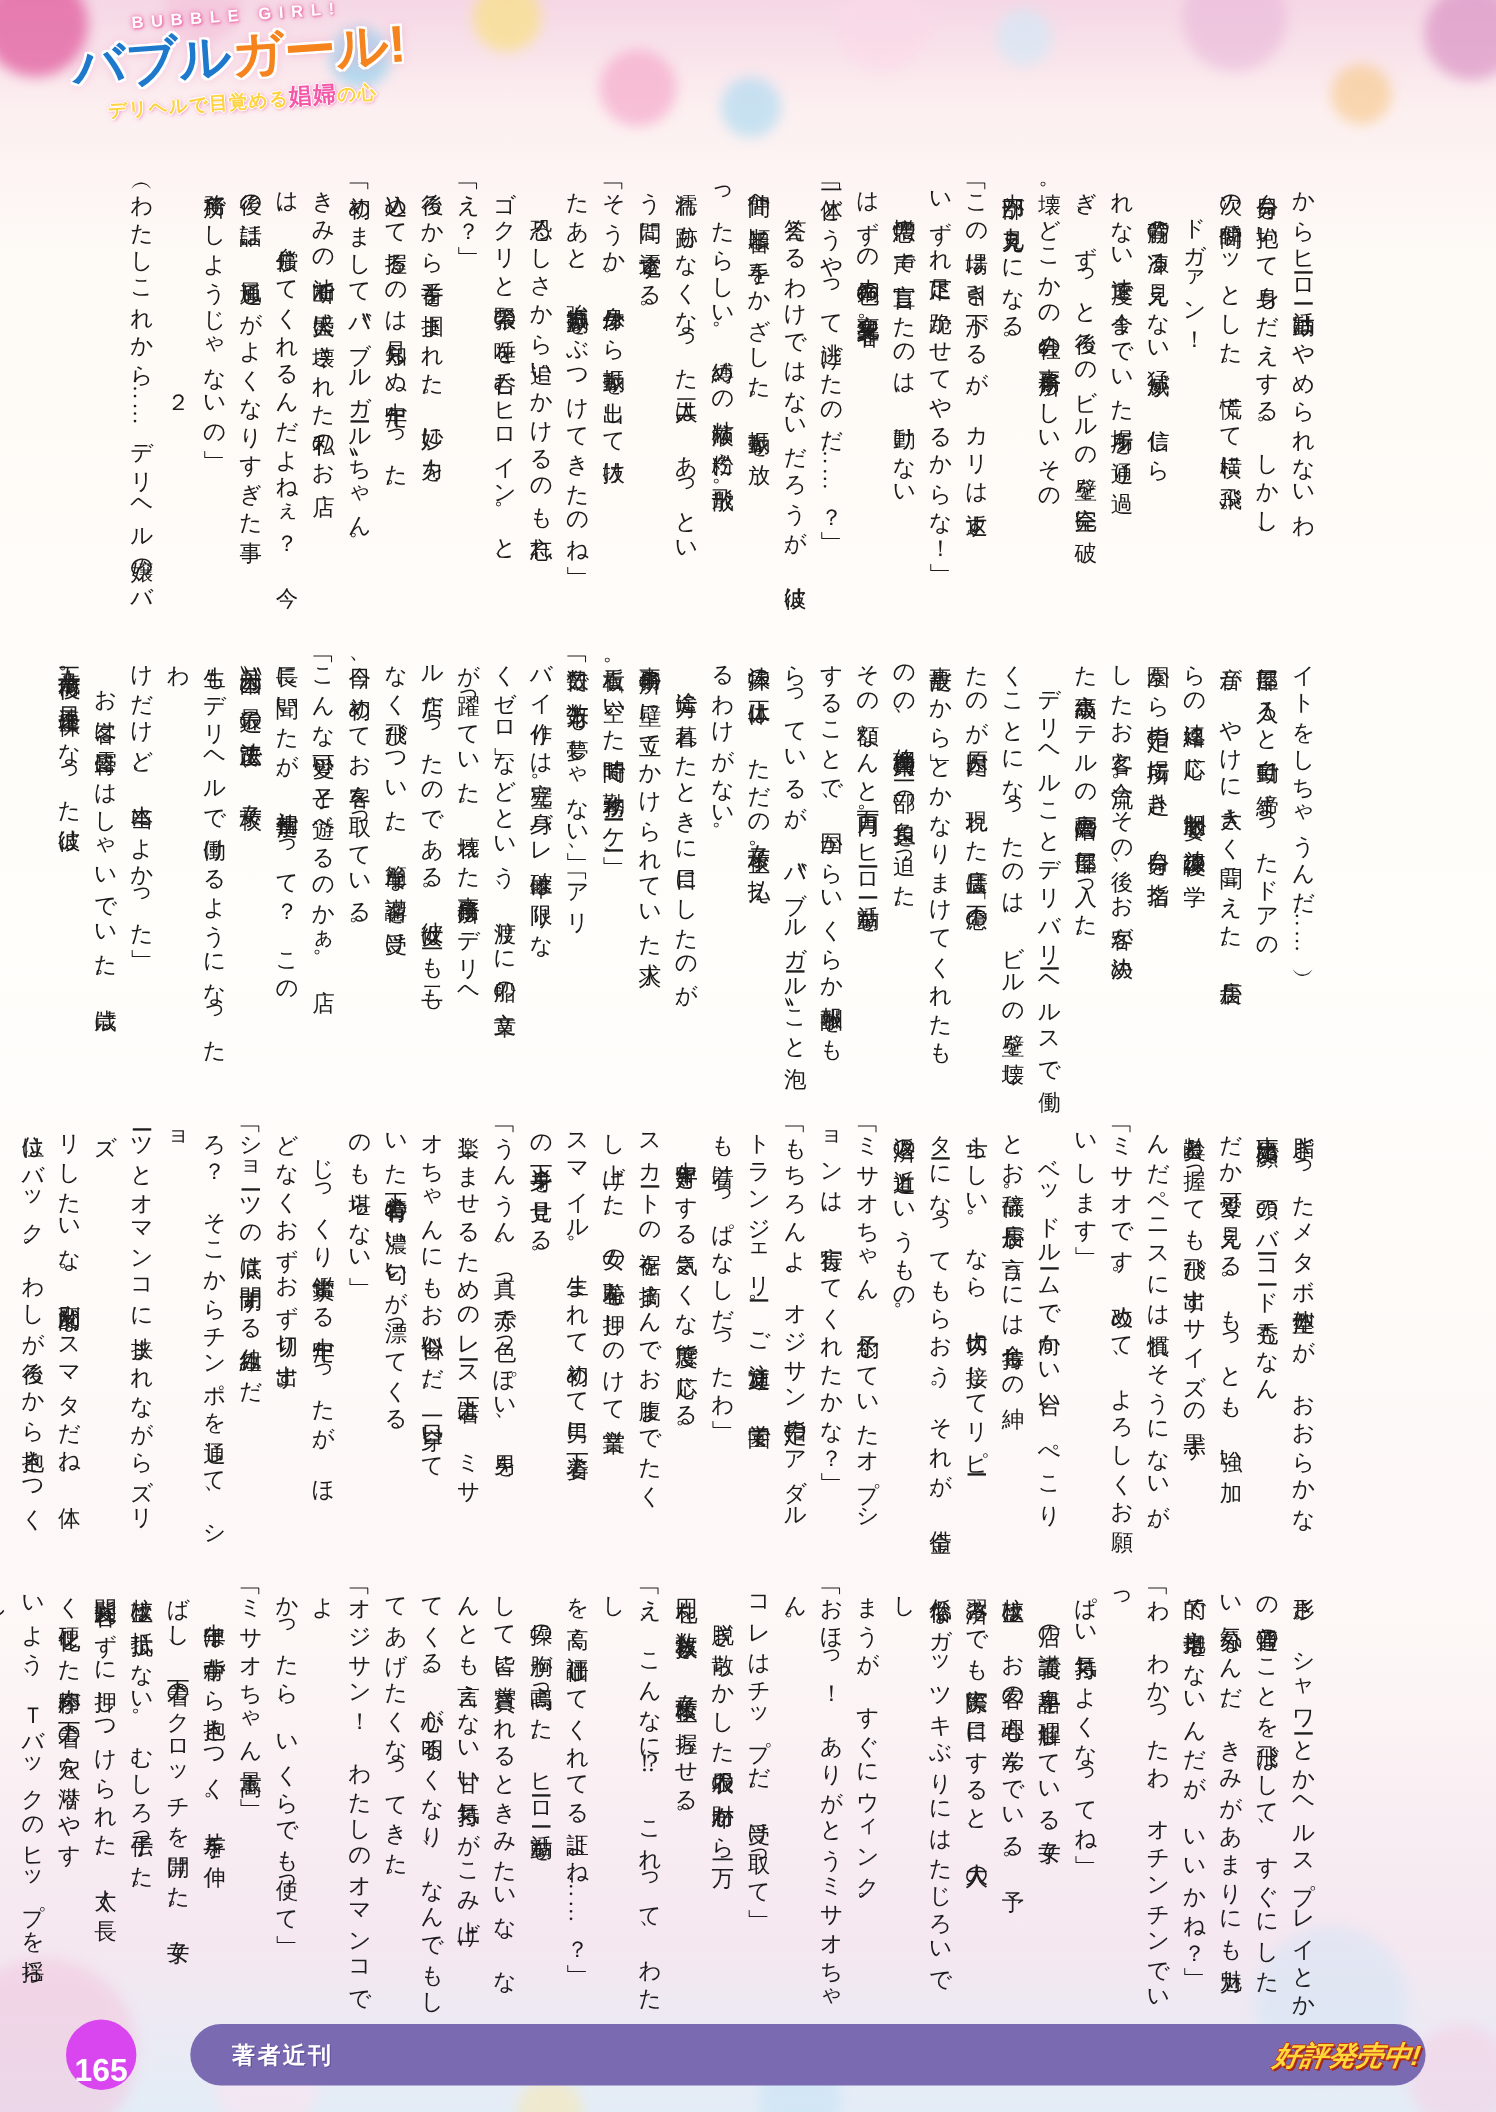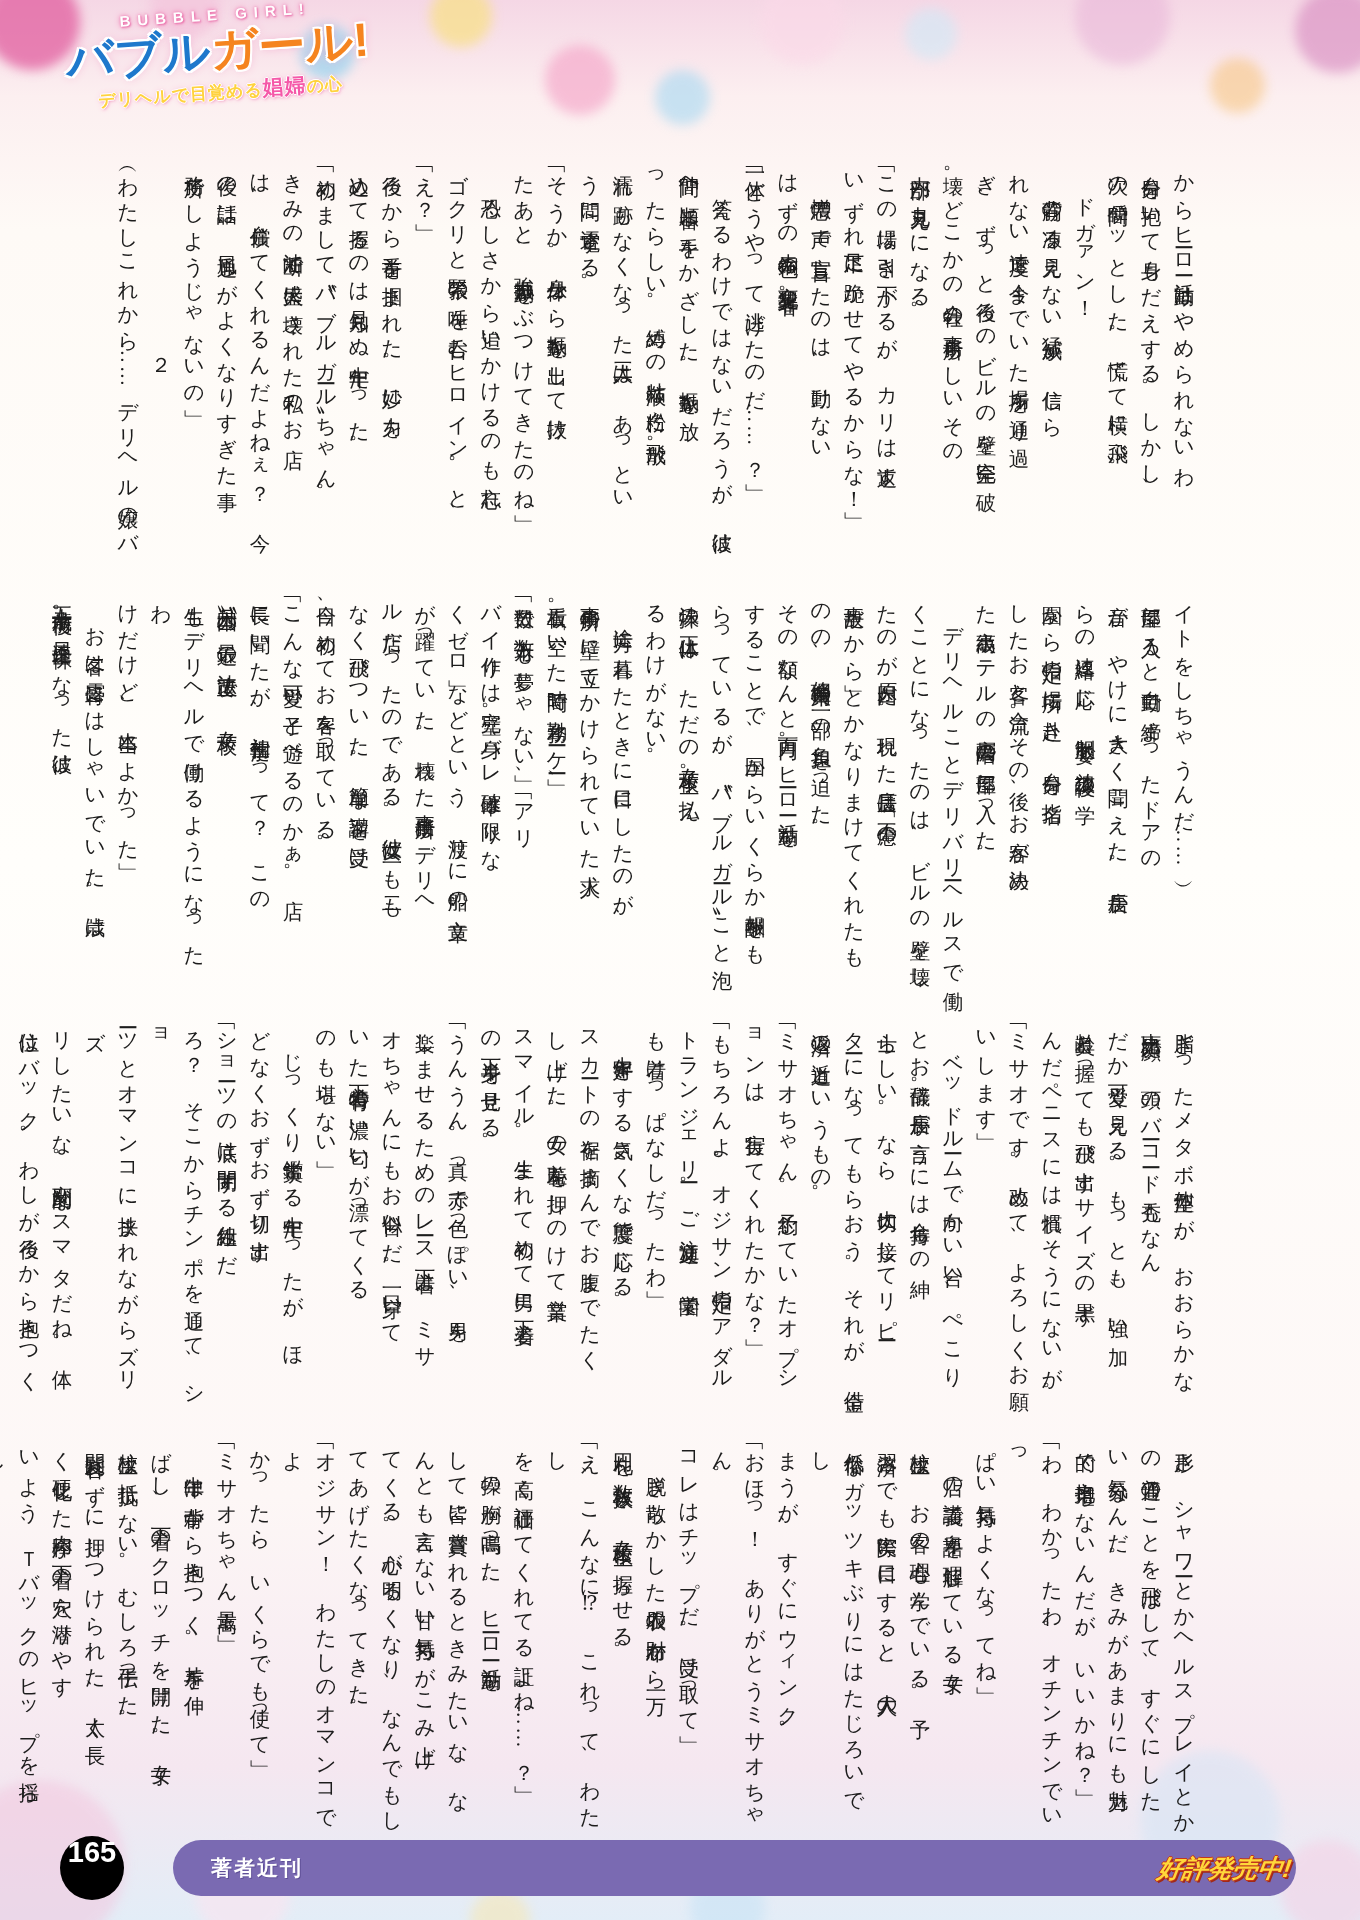--- a/index.html
+++ b/index.html
@@ -43,22 +43,22 @@
   .band{position:absolute;left:95px;width:1105px;height:390px;
         writing-mode:vertical-rl;text-orientation:mixed;
         font-size:20.5px;line-height:33px;letter-spacing:2.4px;color:#1c1c1c;}
   .band .col{height:100%;}
   .band-1{top:160px;}
   .band-2{top:590px;}
   .band-3{top:1017px;}
   .band-4{top:1437px;}
 
   .page-badge{position:absolute;left:60px;top:1836px;width:64px;height:64px;border-radius:50%;
-        background:#000000;color:#ffffff;font-family:"Liberation Sans","DejaVu Sans",sans-serif;
-        font-size:29px;font-weight:bold;display:flex;align-items:flex-start;justify-content:center;}
+        background:#d946ef;color:#ffffff;font-family:"Liberation Sans","DejaVu Sans",sans-serif;
+        font-size:29px;font-weight:bold;display:flex;align-items:flex-end;justify-content:center;}
   .footer-bar{position:absolute;left:173px;top:1840px;width:1123px;height:56px;border-radius:28px;
         background:#7a6ab2;display:flex;align-items:center;padding:0;box-sizing:border-box;}
   .footer-label{font-family:"Liberation Sans","DejaVu Sans",sans-serif;font-weight:900;
         color:#ffffff;font-size:21px;letter-spacing:2px;margin-left:38px;white-space:nowrap;
         text-shadow:1px 1px 0 #5e4f96;}
   .footer-titles{background:#ffffff;margin-left:16px;padding:3px 9px;line-height:1.4;
         font-family:"Liberation Sans","DejaVu Sans",sans-serif;font-size:14.5px;font-weight:bold;
         color:#14142e;white-space:nowrap;}
   .footer-promo{position:absolute;left:1158px;top:1852px;
         font-family:"Liberation Sans","DejaVu Sans",sans-serif;font-size:25px;font-weight:900;

